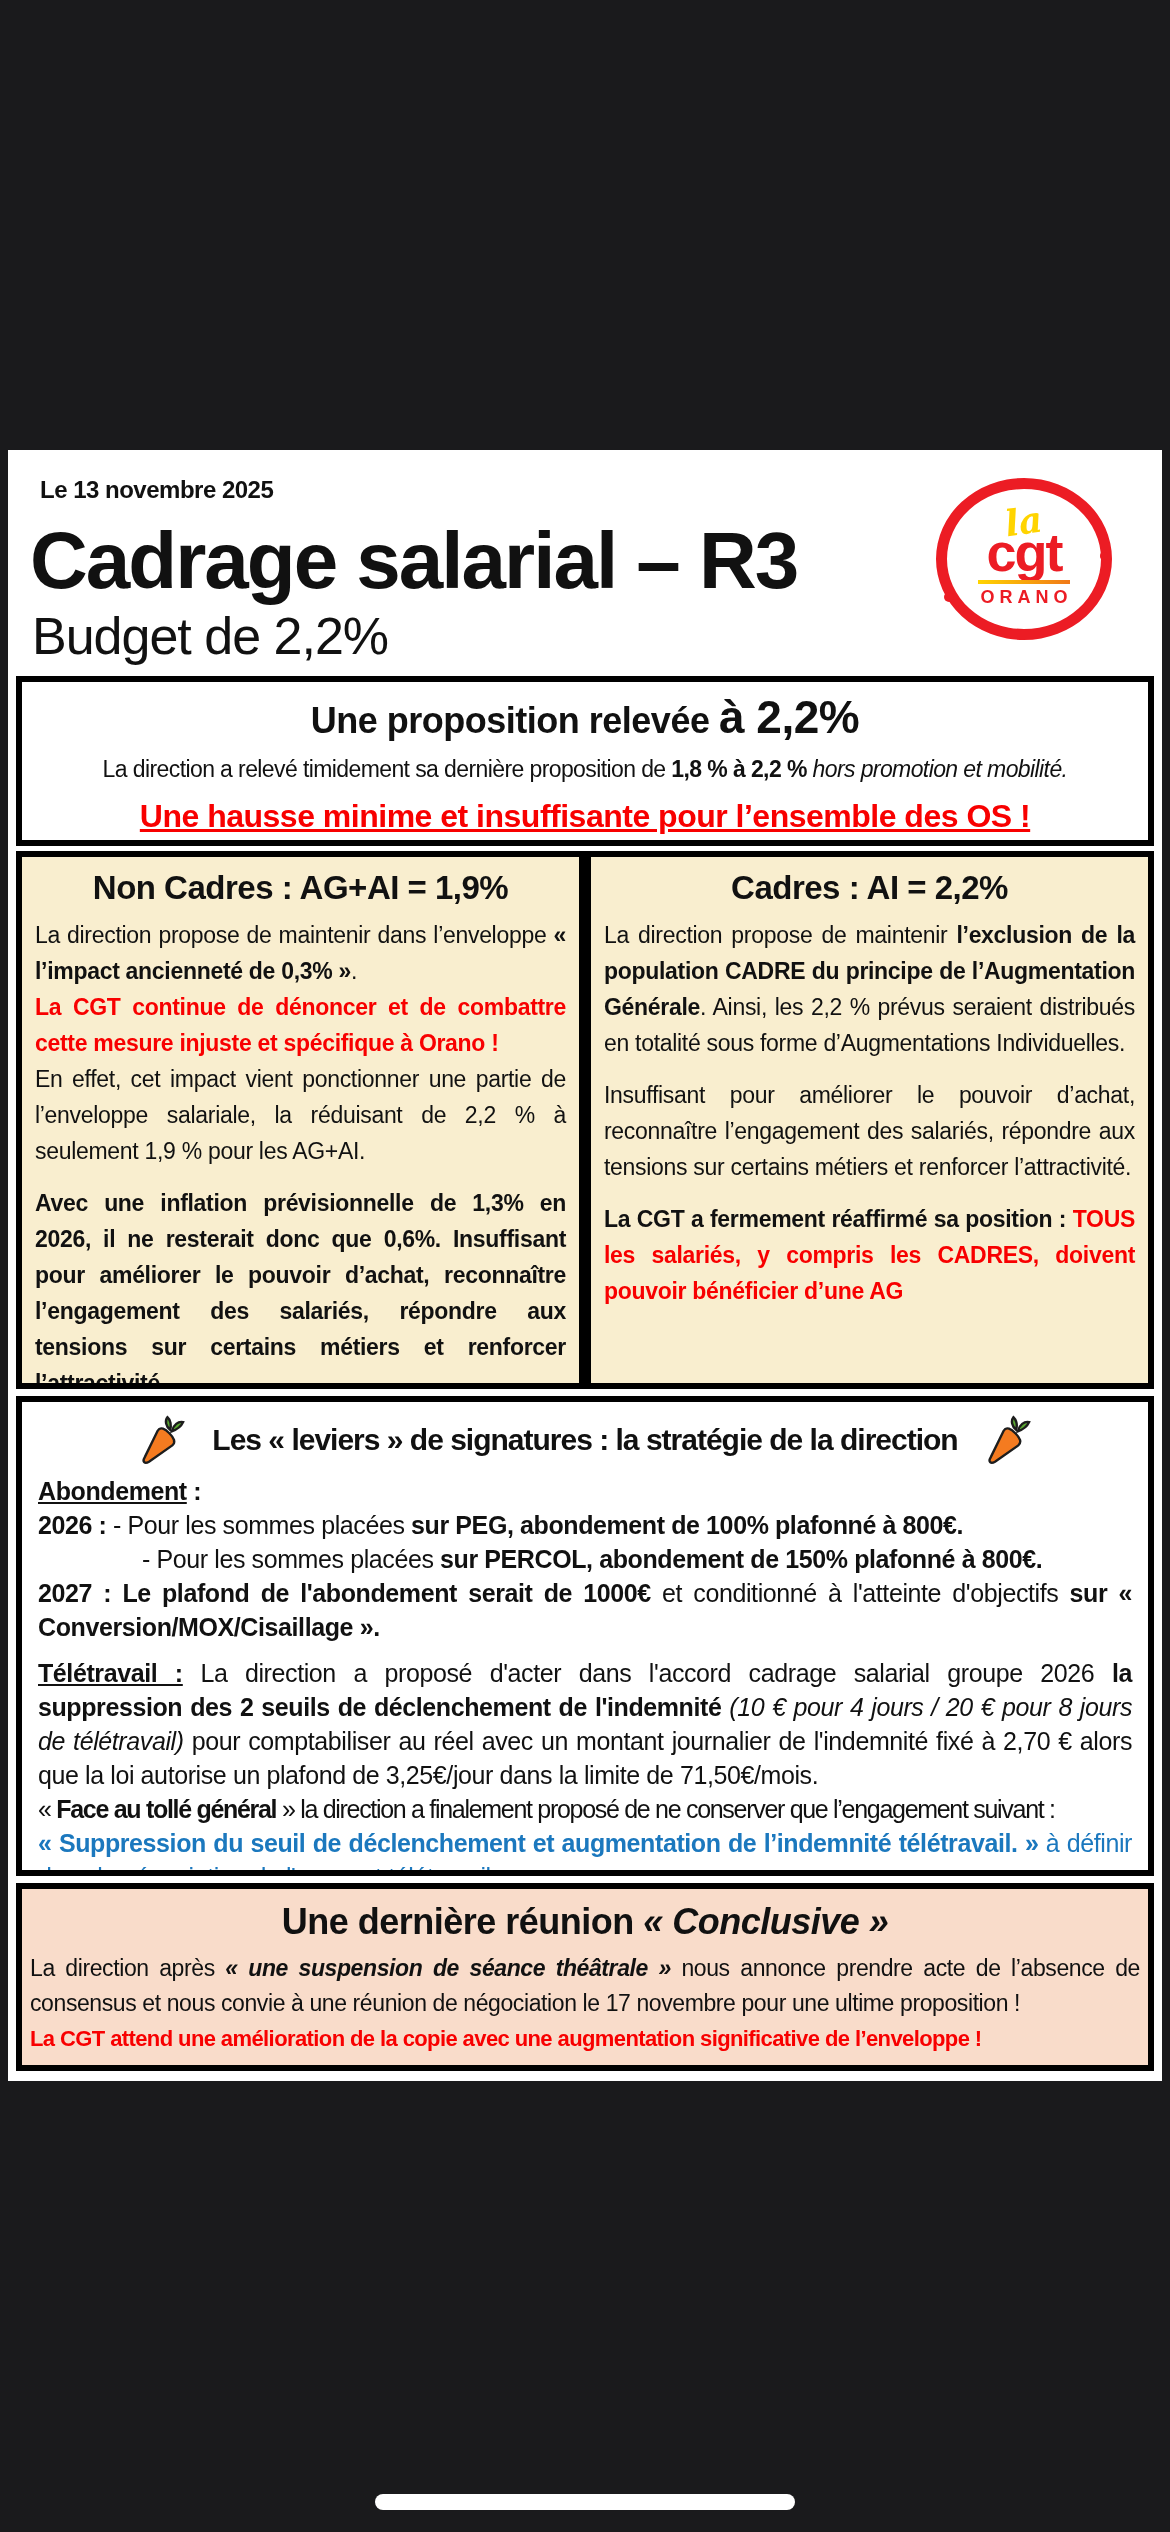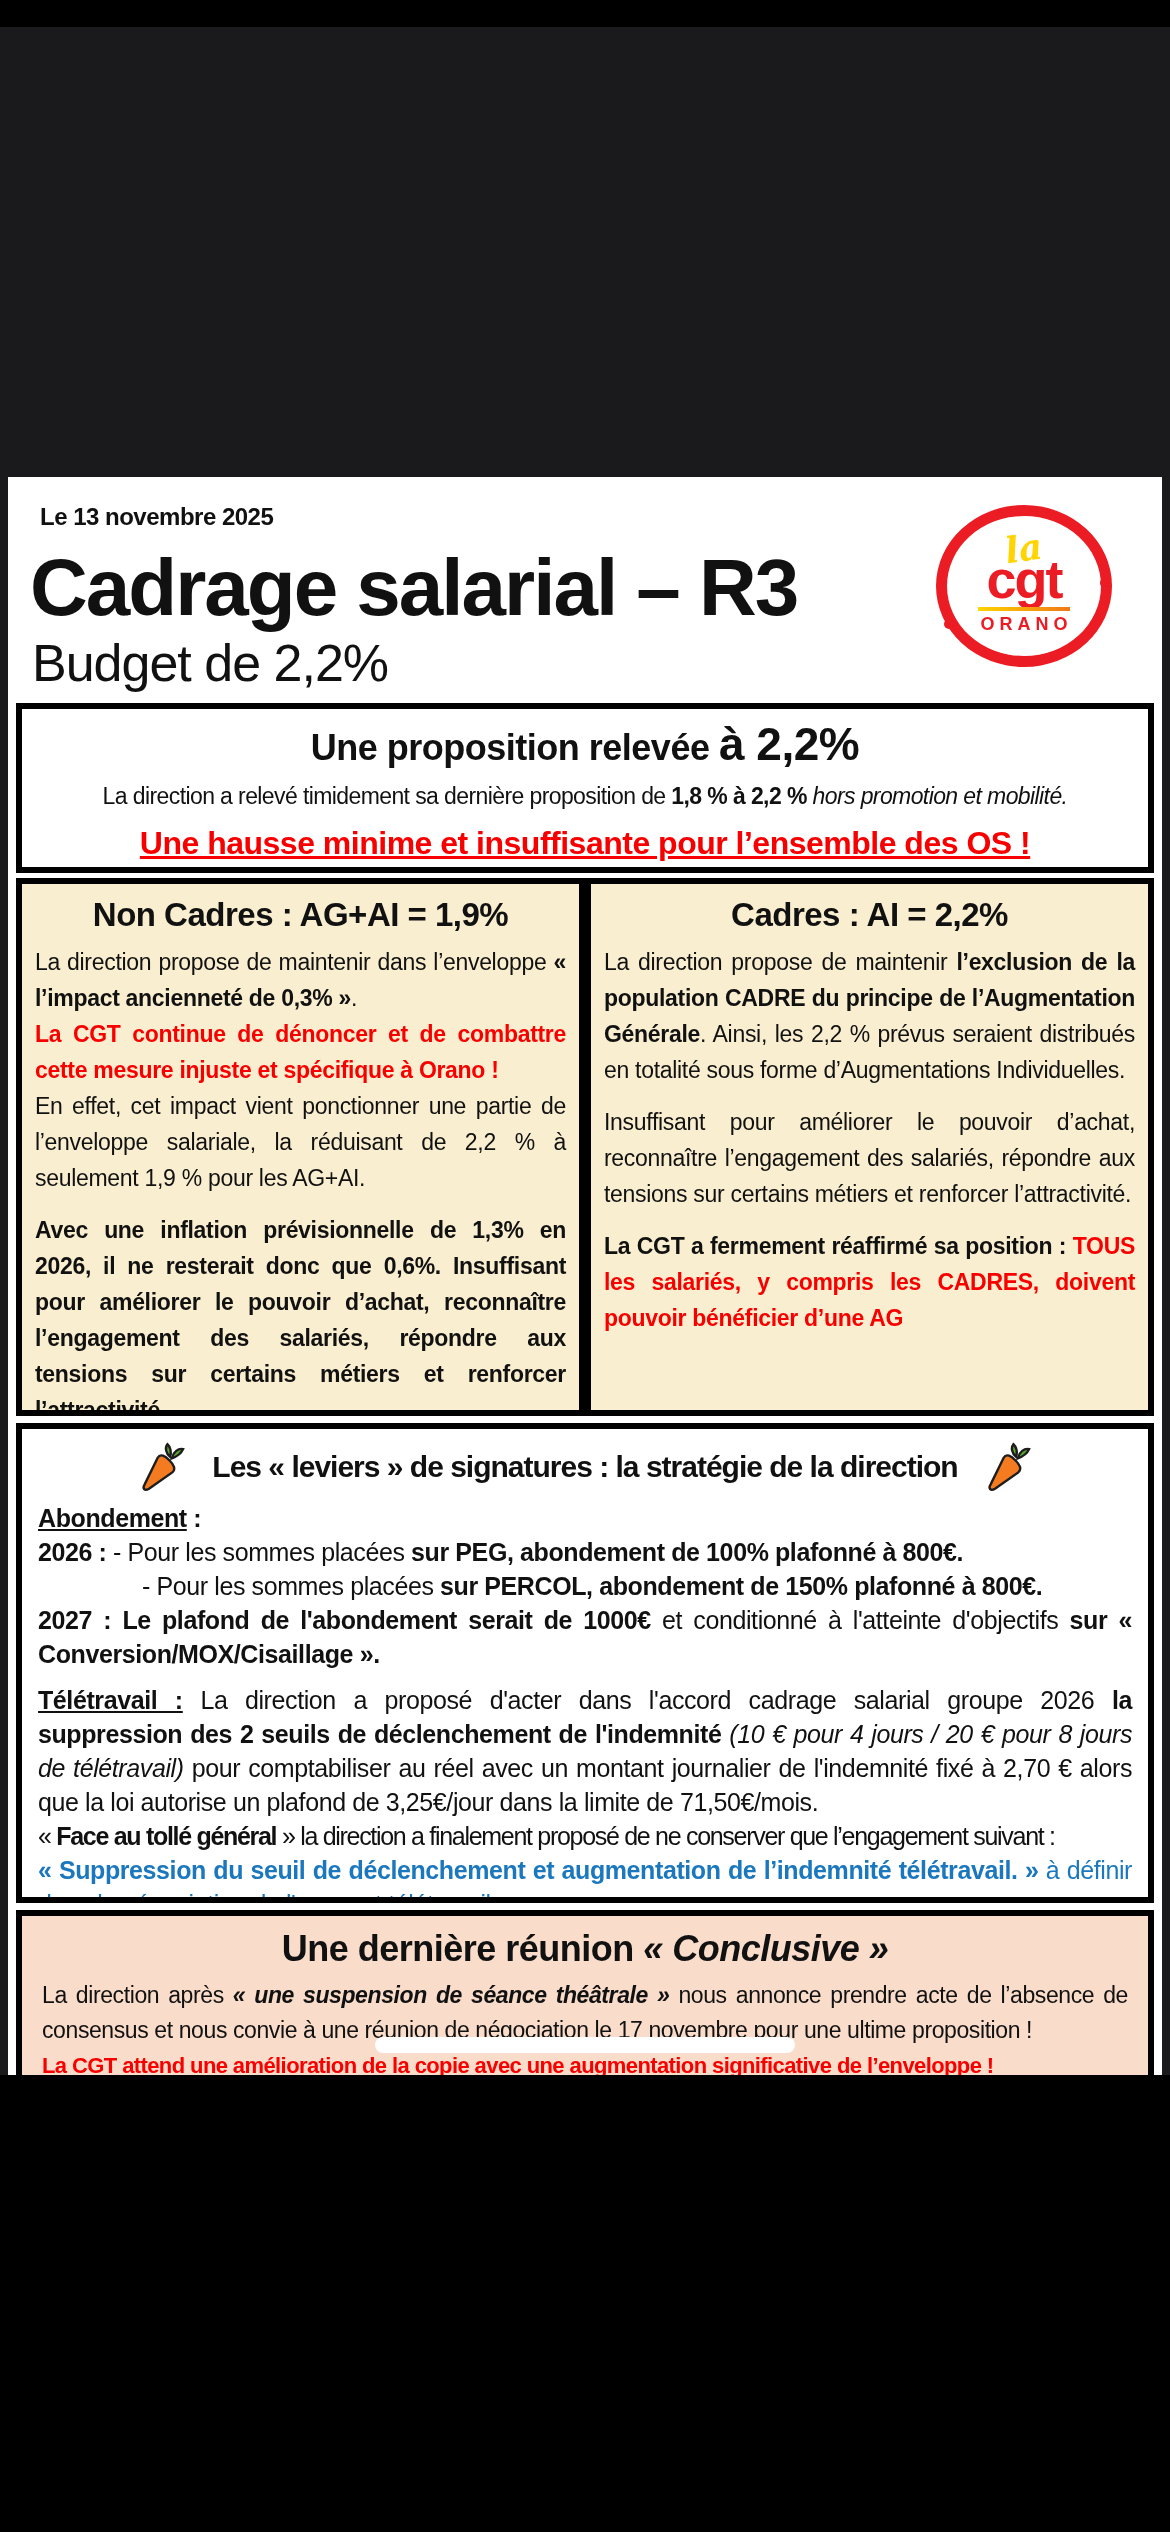--- a/index.html
+++ b/index.html
@@ -1,21 +1,21 @@
 <!DOCTYPE html>
 <html lang="fr" style="--red: #F80000; --blue: #1B78BE; --cream: #F9EECF; --pink: #F9DCCA; --dark_bg: #1A1A1C; --logo_red: #EC1C24; --logo_yellow: #FFD400;"><head>
 <meta charset="utf-8">
 <style>
   :root{
     --red:#F80000; --blue:#1B78BE; --cream:#F9EECF; --pink:#F9DCCA;
     --dark_bg:#1A1A1C; --logo_red:#EC1C24; --logo_yellow:#FFD400;
   }
   html,body{margin:0;padding:0;background:#000;}
-  .phone{position:relative;width:1170px;height:2048px;background:var(--dark_bg);
-    overflow:hidden;font-family:"Liberation Sans",sans-serif;color:#111;margin-top:27px;}
+  .phone{position:relative;width:1170px;height:2532px;background:var(--dark_bg);
+    overflow:hidden;font-family:"Liberation Sans",sans-serif;color:#111;}
   .sheet{position:absolute;left:8px;top:450px;width:1154px;height:1631px;
     background:#fff;box-sizing:border-box;}
   .date{padding-top:26px;margin-left:32px;font-size:24px;font-weight:bold;letter-spacing:-0.5px;}
   .main-title{margin:16px 0 0 22px;font-size:80px;font-weight:bold;letter-spacing:-2px;line-height:1.02;}
   .subtitle{margin:8px 0 0 24px;font-size:52px;font-weight:normal;letter-spacing:-1px;line-height:1;}
 
   
   .logo{position:absolute;top:28px;right:50px;width:176px;height:162px;}
   .logo-ring{width:100%;height:100%;border:11px solid var(--logo_red);border-radius:50%;
     box-sizing:border-box;display:flex;flex-direction:column;align-items:center;justify-content:center;background:#fff;}
@@ -51,21 +51,21 @@
   .carrot{width:52px;height:52px;flex:0 0 auto;}
   .lv p{font-size:25px;line-height:34px;margin:0;letter-spacing:-0.4px;}
   .just{text-align:justify;}
   .u{text-decoration:underline;}
   .indent2{padding-left:104px;}
   .mt{margin-top:12px !important;}
   .tolle{white-space:nowrap;letter-spacing:-1.3px !important;}
   .blue-b{color:var(--blue);font-weight:bold;}
   .blue-r{color:var(--blue);}
 
-  .pinkbox{margin:7px 8px 0;height:188px;background:var(--pink);padding:2px 20px;}
+  .pinkbox{margin:7px 8px 0;height:188px;background:var(--pink);padding:2px 8px;}
   .pink-title{text-align:center;font-size:36px;font-weight:bold;margin:10px 0 8px;letter-spacing:-0.5px;}
   .pink-title .it{font-style:italic;}
   .pink-body{font-size:23px;line-height:35px;letter-spacing:-0.4px;text-align:justify;margin:0;}
   .pink-red{font-size:22px;font-weight:bold;color:var(--red);letter-spacing:-0.6px;
     white-space:nowrap;margin-top:5px;}
 
   .home{position:absolute;bottom:22px;left:50%;transform:translateX(-50%);
     width:420px;height:16px;border-radius:9px;background:#fff;}
 </style>
 </head>

